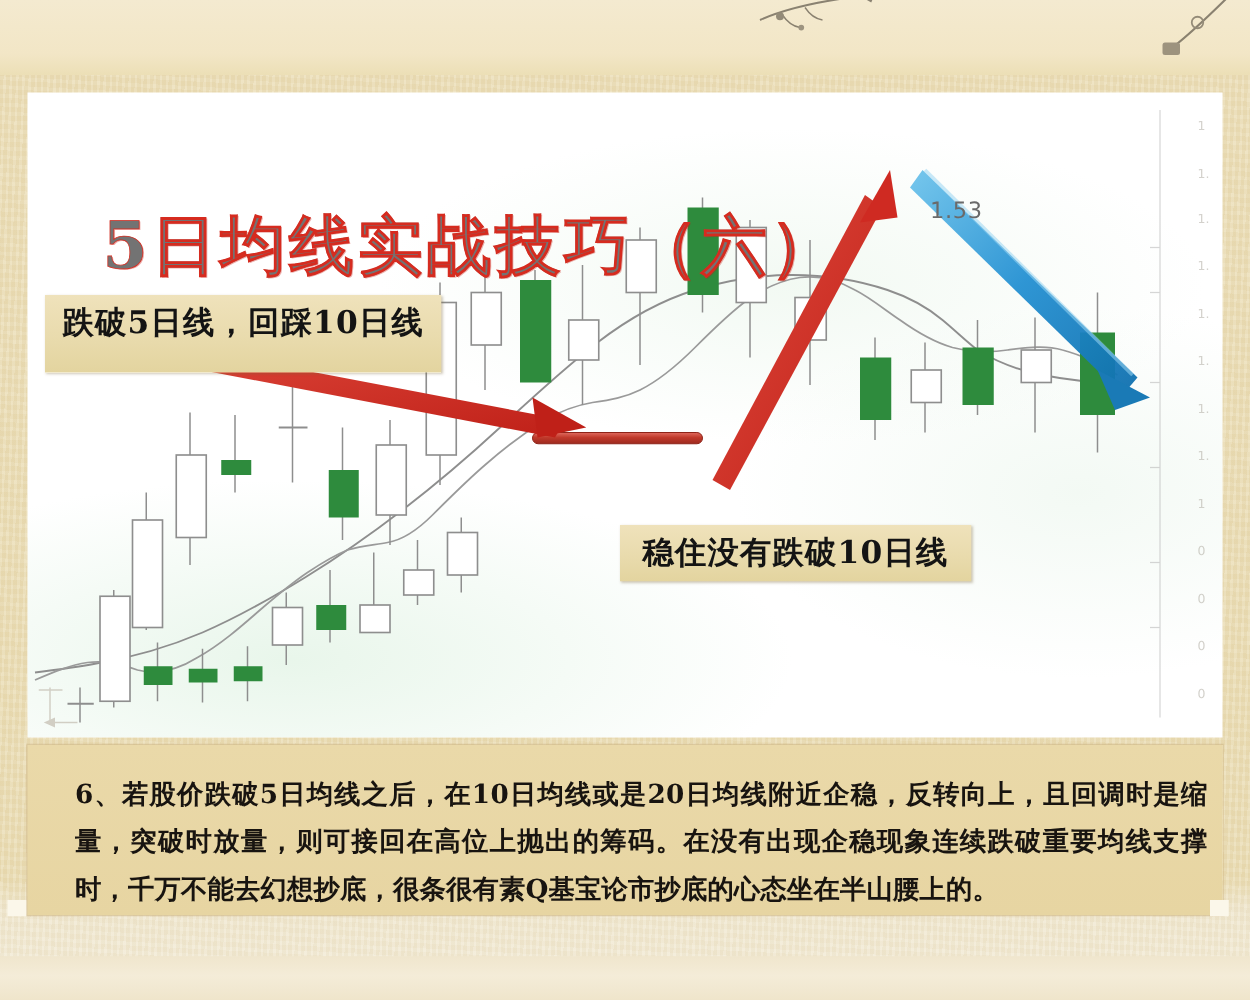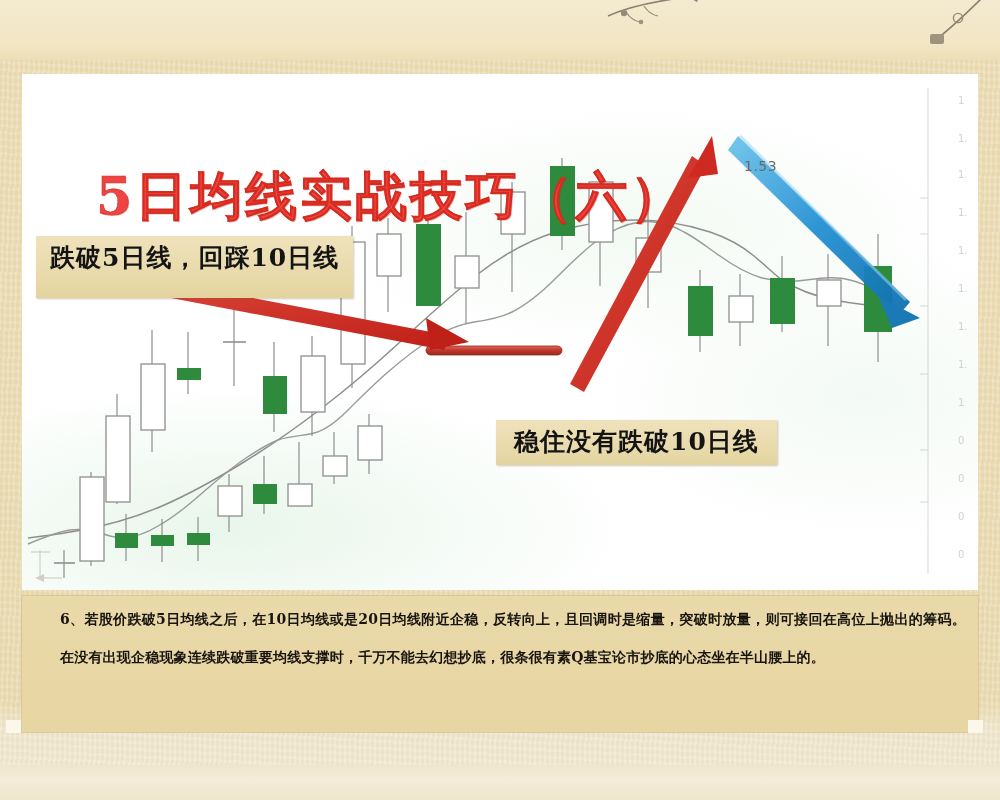--- a/index.html
+++ b/index.html
@@ -45,32 +45,31 @@
       radial-gradient(ellipse 60% 40% at 22% 88%, rgba(225,243,228,.75), rgba(255,255,255,0) 70%),
       radial-gradient(ellipse 48% 34% at 64% 30%, rgba(232,245,233,.55), rgba(255,255,255,0) 72%),
       radial-gradient(ellipse 40% 40% at 88% 62%, rgba(231,244,233,.5), rgba(255,255,255,0) 72%);
   }
   #chart-svg{position:absolute;left:0;top:0;}
 
   
   #chart-title{
     position:absolute;left:60px;top:88px;
     font-family:"DejaVu Serif","Liberation Serif",serif;
-    font-size:52px;font-weight:700;color:#ef4444;
+    font-size:52px;font-weight:700;color:#737373;
     letter-spacing:3px;white-space:nowrap;
     text-shadow:1px 1px 0 rgba(200,30,20,.35);
-    margin-left:14px;
     -webkit-text-stroke:.6px #d62b1f;
   }
 
   
   #price-label{
     position:absolute;left:722px;top:84px;
     font-family:"DejaVu Sans","Liberation Sans",sans-serif;
-    font-size:14px;color:#6a6a6a;letter-spacing:.5px;
+    font-size:18px;color:#6a6a6a;letter-spacing:.5px;
   }
 
   
   .callout{
     position:absolute;
     background:linear-gradient(180deg,#efe2bb 0%,#e9dbad 55%,#e3d49f 100%);
     color:#141414;
     font-family:"DejaVu Serif","Liberation Serif",serif;
     font-weight:700;
     white-space:nowrap;
@@ -79,24 +78,24 @@
   #callout-1{left:36px;top:236px;padding:5px 14px 24px;font-size:25px;letter-spacing:1px;}
   #callout-2{left:496px;top:420px;padding:5px 18px 7px;font-size:25px;letter-spacing:1px;}
 
   
   #body-panel{
     position:absolute;left:22px;top:596px;width:956px;height:136px;
     background:linear-gradient(180deg,#ead9a9 0%,#e7d5a2 100%);
     box-shadow:0 0 0 1px rgba(206,184,135,.6);
   }
   #body-text{
-    position:absolute;left:38px;top:4px;width:906px;
+    position:absolute;left:38px;top:20px;width:906px;
     font-family:"DejaVu Serif","Liberation Serif",serif;
     font-weight:700;color:#181410;
-    font-size:14px;line-height:38px;
+    font-size:21px;line-height:38px;
     letter-spacing:.2px;text-align:justify;
   }
   
   .nub{position:absolute;width:15px;height:13px;background:#fbf7ea;}
 </style>
 </head>
 <body>
 
 <div id="page">
 

